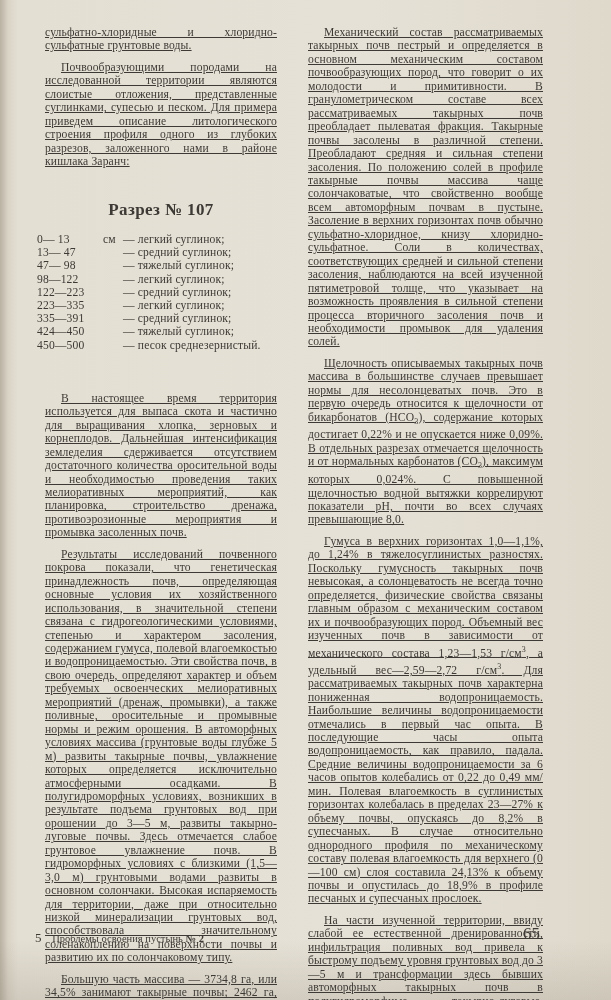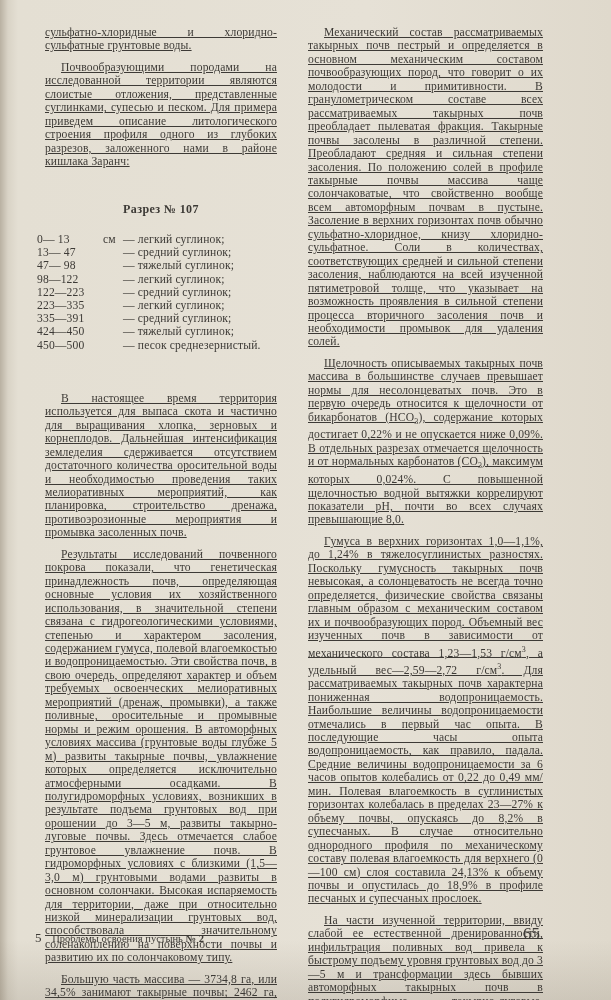--- a/index.html
+++ b/index.html
@@ -18,21 +18,21 @@
     position:absolute; top:18px;
     font-size:11.6px; line-height:13.45px;
     text-align:justify;
     letter-spacing:0.15px;
   }
   .col p { margin:8px; text-indent:16px;text-decoration:underline; }
   .col p.noindent { text-indent:0; }
   .col-left { left:37px; width:248px; }
   .col-right { left:300px; width:251px; }
   .section-title {
-    text-align:center; font-weight:bold; font-size:12px;
+    text-align:center; font-weight:bold; font-size:17px;
     margin:34px 0 17px 0; text-indent:0; letter-spacing:0.4px;
   }
   .profile { margin:0 0 40px 0; }
   .profile-row { display:flex; line-height:13.2px; }
   .profile-range { width:62px; text-align:left; padding-right:4px; white-space:pre; }
   .profile-unit { width:18px; }
   .profile-desc { flex:1; padding-left:2px; }
   .profile-desc .cont { display:block; padding-left:14px; }
   .footer-left {
     position:absolute; left:35px; top:930px; font-size:10.5px;

